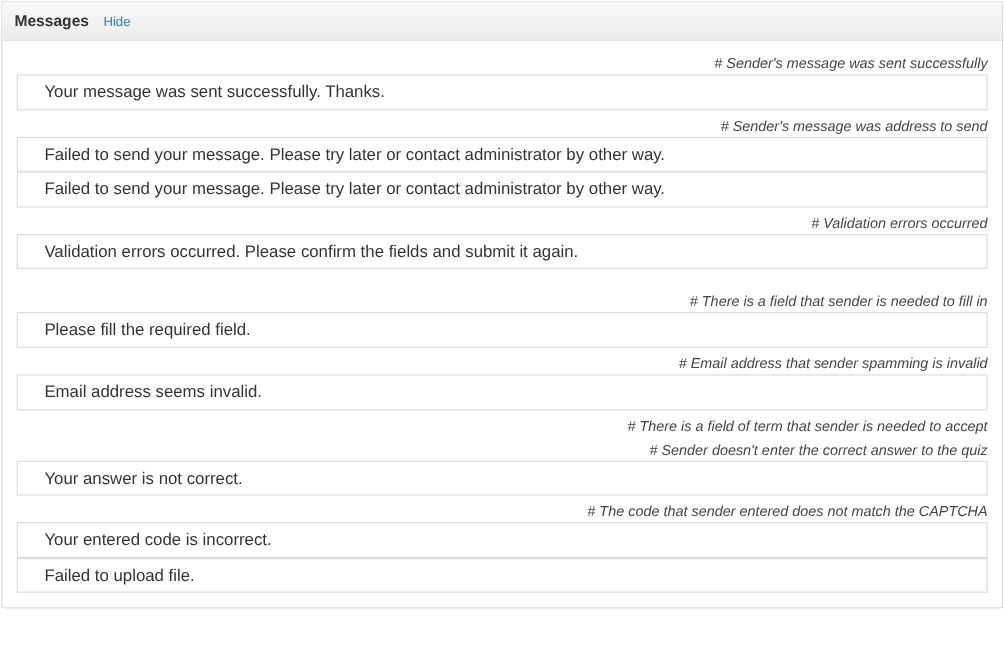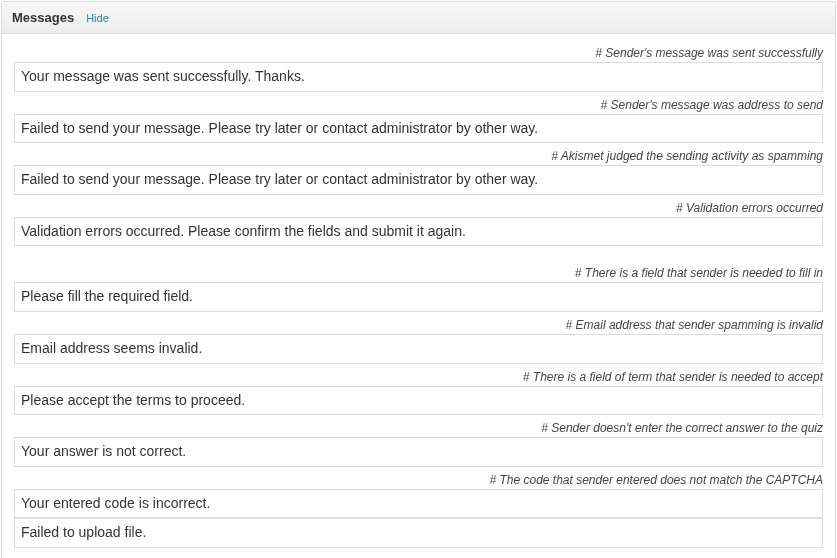--- a/index.html
+++ b/index.html
@@ -45,21 +45,21 @@
     padding-left: 1px;
     text-align: right;
   }
   .field-input {
     width: 100%;
     font-family: inherit;
     font-size: 14px;
     color: #333;
     background: #fff;
     border: 1px solid #dcdcdc;
-    padding: 4px 6px;
+    padding: 4px 22px;
     line-height: 1.4;
   }
   .gap {
     height: 14px;
   }
 </style>
 </head>
 <body>
 
 <div class="panel">
@@ -68,36 +68,34 @@
     <span class="panel-hide">Hide</span>
   </div>
   <div class="panel-body">
 
     <div class="field-label"># Sender's message was sent successfully</div>
     <input class="field-input" value="Your message was sent successfully. Thanks." style="">
 
     <div class="field-label"># Sender's message was address to send</div>
     <input class="field-input" value="Failed to send your message. Please try later or contact administrator by other way." style="">
 
-    <div class="field-label"># Akismet judged the sending activity as spamming</div>
     <input class="field-input" value="Failed to send your message. Please try later or contact administrator by other way." style="">
 
     <div class="field-label"># Validation errors occurred</div>
     <input class="field-input" value="Validation errors occurred. Please confirm the fields and submit it again." style="">
 
     <div class="gap"></div>
 
     <div class="field-label"># There is a field that sender is needed to fill in</div>
     <input class="field-input" value="Please fill the required field." style="">
 
     <div class="field-label"># Email address that sender spamming is invalid</div>
     <input class="field-input" value="Email address seems invalid." style="">
 
     <div class="field-label"># There is a field of term that sender is needed to accept</div>
-    <input class="field-input" value="Please accept the terms to proceed." style="">
 
     <div class="field-label"># Sender doesn't enter the correct answer to the quiz</div>
     <input class="field-input" value="Your answer is not correct." style="">
 
     <div class="field-label"># The code that sender entered does not match the CAPTCHA</div>
     <input class="field-input" value="Your entered code is incorrect." style="">
 
     <input class="field-input" value="Failed to upload file." style="">
 
     

